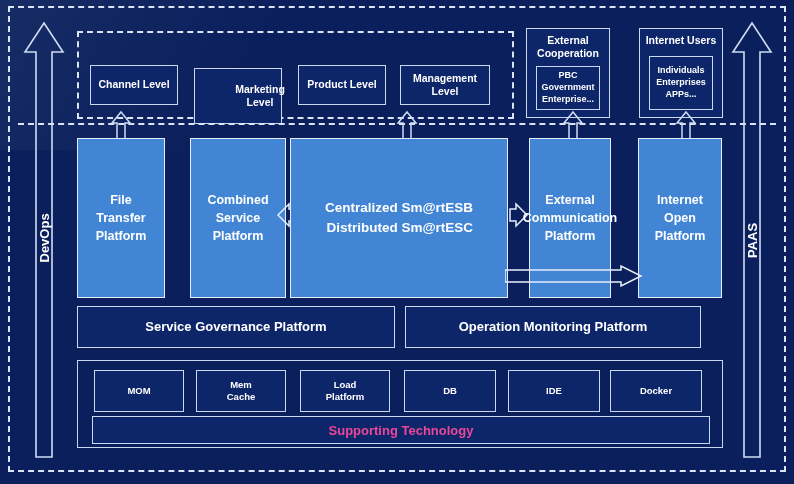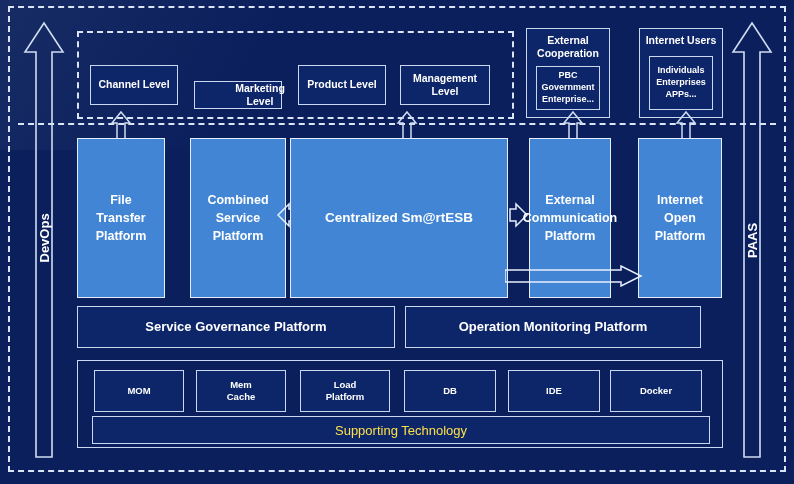--- a/index.html
+++ b/index.html
@@ -82,23 +82,23 @@
     box-sizing:border-box;
   }
 
   
   .tech{
     background:#0d2569;border:1.5px solid #c9d7ef;color:#fff;
     display:flex;align-items:center;justify-content:center;
     text-align:center;font-size:9.5px;font-weight:bold;line-height:1.25;
   }
   #support-band{
-    background:#0d2569;border:1.5px solid #c9d7ef;color:#fde047;
-    display:flex;align-items:center;justify-content:center;
-    font-size:13px;font-weight:normal;
+    background:#0d2569;border:1.5px solid #c9d7ef;color:#ec4899;
+    display:flex;align-items:center;justify-content:center;
+    font-size:13px;font-weight:bold;
   }
   #support-outer{
     border:1.5px solid #c9d7ef;background:transparent;
   }
 
   
   .vlabel{
     position:absolute;color:#ffffff;font-weight:bold;font-size:13px;
     transform:rotate(-90deg);white-space:nowrap;
     transform-origin:center center;
@@ -120,21 +120,21 @@
 <svg class="abs" style="left:730px;top:20px;" width="44" height="440">
   <polygon points="22,3 41,32 30,32 30,437 14,437 14,32 3,32" fill="none" stroke="#cfdcf2" stroke-width="1.6"></polygon>
 </svg>
 <div class="vlabel" style="left:730px;top:233px;width:44px;text-align:center;">PAAS</div>
 
 <div class="abs" id="levels-frame"></div>
 
 <div class="abs dkbox level-box" style="left:90px;top:65px;width:88px;height:40px;">
   <span>Channel Level</span>
 </div>
-<div class="abs dkbox level-box" style="left:194px;top:81px;width:88px;height:28px;padding-left:44px;">
+<div class="abs dkbox level-box" style="left:194px;top:68px;width:88px;height:56px;padding-left:44px;">
   <span>Marketing Level</span>
 </div>
 <div class="abs dkbox level-box" style="left:298px;top:65px;width:88px;height:40px;">
   <span>Product Level</span>
 </div>
 <div class="abs dkbox level-box" style="left:400px;top:65px;width:90px;height:40px;">
   <span>Management Level</span>
 </div>
 
 <div class="abs cluster" style="left:526px;top:28px;width:84px;height:90px;">
@@ -190,20 +190,21 @@
   </div>
 </div>
 
 <svg class="abs" style="left:276px;top:200px;" width="20" height="30">
   <polygon points="2,15 13,4 13,9 19,9 19,21 13,21 13,26" fill="none" stroke="#e7eefb" stroke-width="1.5"></polygon>
 </svg>
 
 <div class="abs blbox big" style="left:290px;top:138px;width:218px;height:160px;">
   <div>
     <div>Centralized Sm@rtESB</div>
+    <div>Distributed Sm@rtESC</div>
   </div>
 </div>
 
 <svg class="abs" style="left:509px;top:200px;" width="20" height="30">
   <polygon points="18,15 7,4 7,9 1,9 1,21 7,21 7,26" fill="none" stroke="#e7eefb" stroke-width="1.5"></polygon>
 </svg>
 
 <div class="abs blbox small" style="left:529px;top:138px;width:82px;height:160px;">
   <div>
     <div>External</div>

